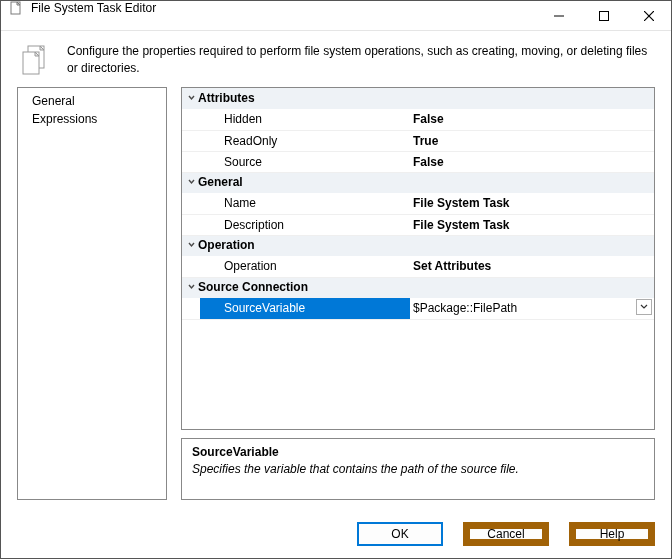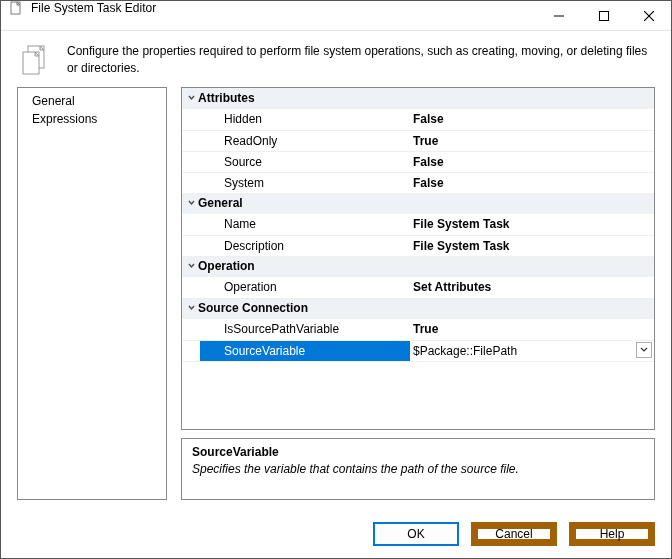--- a/index.html
+++ b/index.html
@@ -124,21 +124,21 @@
     height: 62px;
   }
   .help-pane .hp-title { font-weight: bold; font-size: 12px; margin-bottom: 3px; }
   .help-pane .hp-desc { font-size: 12px; font-style: italic; }
 
   .footer {
     height: 48px;
     display: flex;
     justify-content: flex-end;
     align-items: center;
-    gap: 12px;
+    gap: 20px;
     padding-right: 16px;
   }
   .btn {
     width: 86px;
     height: 24px;
     border: 7px solid #a16207;
     background: #fdfdfd;
     font-size: 12px;
     display:flex; align-items:center; justify-content:center;
     cursor: default;
@@ -224,25 +224,20 @@
               <tr class="proprow">
                 <td class="expcell"></td>
                 <td class="name">ReadOnly</td>
                 <td class="value"><span>True</span></td>
               </tr>
               <tr class="proprow">
                 <td class="expcell"></td>
                 <td class="name">Source</td>
                 <td class="value"><span>False</span></td>
               </tr>
-              <tr class="proprow">
-                <td class="expcell"></td>
-                <td class="name">System</td>
-                <td class="value"><span>False</span></td>
-              </tr>
               <tr class="grouprow">
                 <td colspan="3"><span class="chev"><svg viewBox="0 0 9 9">
                       <polyline points="2,3 4.5,6 7,3" fill="none" stroke="#4a4a4a" stroke-width="1.4"></polyline>
                     </svg></span><span>General</span></td>
               </tr>
               <tr class="proprow">
                 <td class="expcell"></td>
                 <td class="name">Name</td>
                 <td class="value"><span>File System Task</span></td>
               </tr>
@@ -258,25 +253,20 @@
               </tr>
               <tr class="proprow">
                 <td class="expcell"></td>
                 <td class="name">Operation</td>
                 <td class="value"><span>Set Attributes</span></td>
               </tr>
               <tr class="grouprow">
                 <td colspan="3"><span class="chev"><svg viewBox="0 0 9 9">
                       <polyline points="2,3 4.5,6 7,3" fill="none" stroke="#4a4a4a" stroke-width="1.4"></polyline>
                     </svg></span><span>Source Connection</span></td>
-              </tr>
-              <tr class="proprow">
-                <td class="expcell"></td>
-                <td class="name">IsSourcePathVariable</td>
-                <td class="value"><span>True</span></td>
               </tr>
               <tr class="proprow selected">
                 <td class="expcell"></td>
                 <td class="name">SourceVariable</td>
                 <td class="value"><span>$Package::FilePath</span><span class="dd">
                     <svg viewBox="0 0 8 8">
                       <polyline points="1,2 4,5 7,2" fill="none" stroke="#333" stroke-width="1.2"></polyline>
                     </svg>
                   </span></td>
               </tr>

